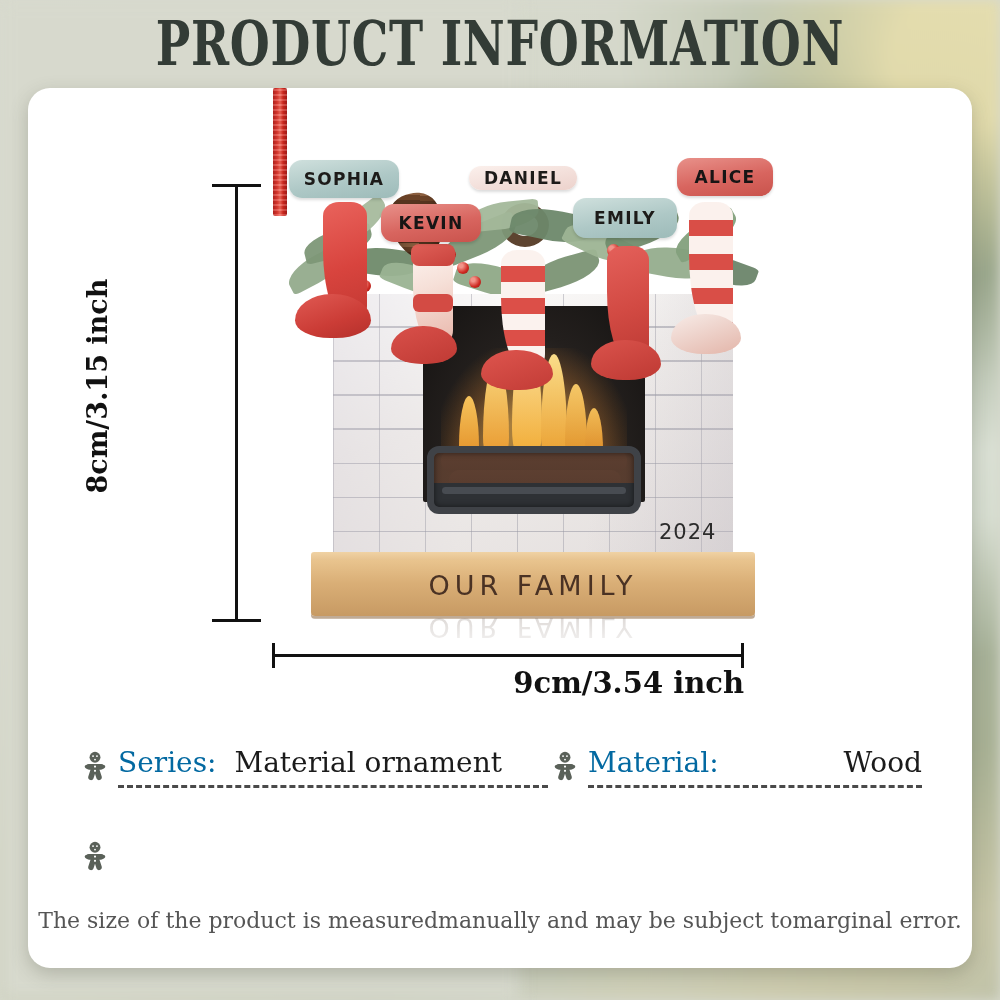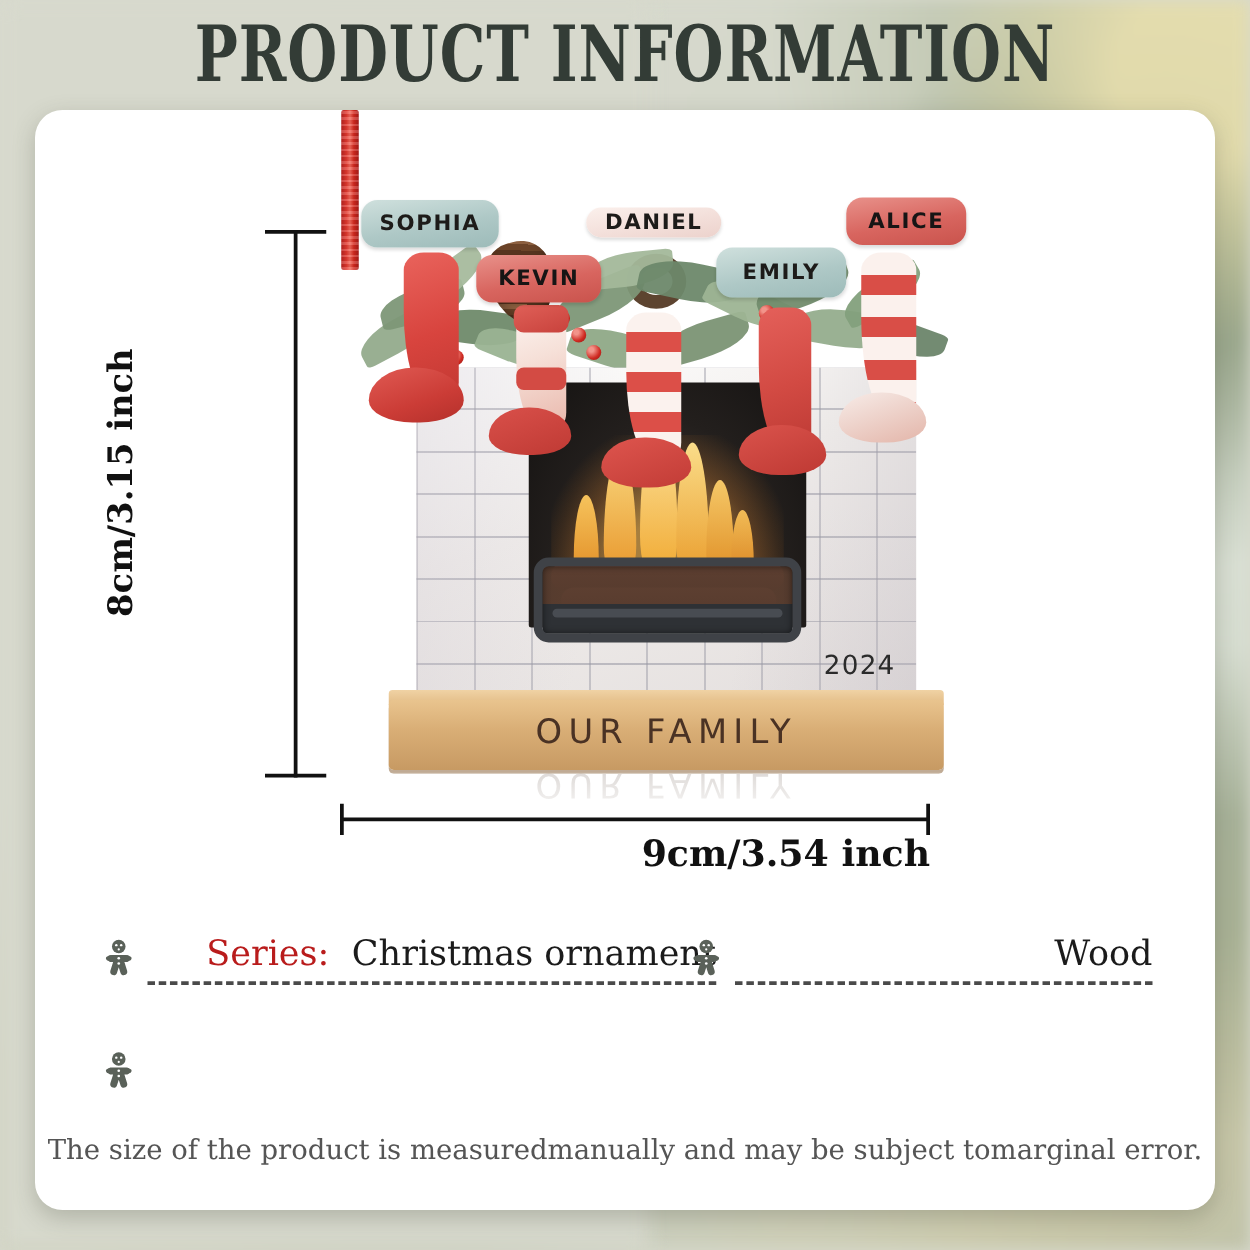--- a/index.html
+++ b/index.html
@@ -328,23 +328,22 @@
     position: relative;
     flex: 1 1 auto;
     border-bottom: 3px dashed #4a4a4a;
     padding-bottom: 6px;
     display: flex;
     align-items: baseline;
   }
   .spec-label {
     font-family: "DejaVu Serif", serif;
     font-size: 28px;
-    color: #b91c1c;
+    color: #0369a1;
     white-space: nowrap;
-    margin-left: 47px;
   }
   .spec-value {
     font-family: "DejaVu Serif", serif;
     font-size: 28px;
     color: #1b1b1b;
     white-space: nowrap;
   }
   #series-value { margin-left: 18px; }
   #material-value { margin-left: auto; }
   #size-value { margin-left: 42px; }
@@ -509,21 +508,21 @@
               <circle cx="17.7" cy="7.2" r="1.15"></circle>
               <circle cx="22.3" cy="7.2" r="1.15"></circle>
               <circle cx="20" cy="11.2" r="1.05"></circle>
               <circle cx="20" cy="19.5" r="1.25"></circle>
               <circle cx="20" cy="24.5" r="1.25"></circle>
             </g>
           </svg>
         </div>
         <div class="spec-body">
           <span class="spec-label">Series:</span>
-          <span class="spec-value" id="series-value">Christmas ornament</span>
+          <span class="spec-value" id="series-value">Material ornament</span>
         </div>
       </div>
 
       <div class="spec-row" id="spec-material">
         <div class="gingerbread">
           <svg viewBox="0 0 40 40" width="34" height="34" aria-hidden="true">
             <g fill="#5a6159">
               <circle cx="20" cy="8.5" r="6.4"></circle>
               <path d="M13.4 16.5h13.2c2.2 0 3.6 1.6 3.6 3.4 0 1.9-1.5 3.2-3.4 3.2h-1.5l2.6 8.2c.6 1.9-.5 3.6-2.3 4.1-1.7.5-3.4-.5-3.9-2.1l-1.7-5.3-1.7 5.3c-.5 1.7-2.2 2.6-3.9 2.1-1.8-.5-2.9-2.2-2.3-4.1l2.6-8.2h-1.5c-1.9 0-3.4-1.3-3.4-3.2 0-1.8 1.4-3.4 3.6-3.4z"></path>
               <path d="M9.6 17.6c1.9-1.5 4-1 4.8.6.8 1.6-.1 3.4-2 3.9-2 .5-4-.4-4.4-2-.3-1.2.2-2 1.6-2.5z"></path>
@@ -532,20 +531,21 @@
             <g fill="#ffffff">
               <circle cx="17.7" cy="7.2" r="1.15"></circle>
               <circle cx="22.3" cy="7.2" r="1.15"></circle>
               <circle cx="20" cy="11.2" r="1.05"></circle>
               <circle cx="20" cy="19.5" r="1.25"></circle>
               <circle cx="20" cy="24.5" r="1.25"></circle>
             </g>
           </svg>
         </div>
         <div class="spec-body">
+          <span class="spec-label">Material:</span>
           <span class="spec-value" id="material-value">Wood</span>
         </div>
       </div>
 
     </div>
 
     <div class="spec-row" id="spec-size-row">
       <div class="gingerbread">
         <svg viewBox="0 0 40 40" width="34" height="34" aria-hidden="true">
           <g fill="#5a6159">

